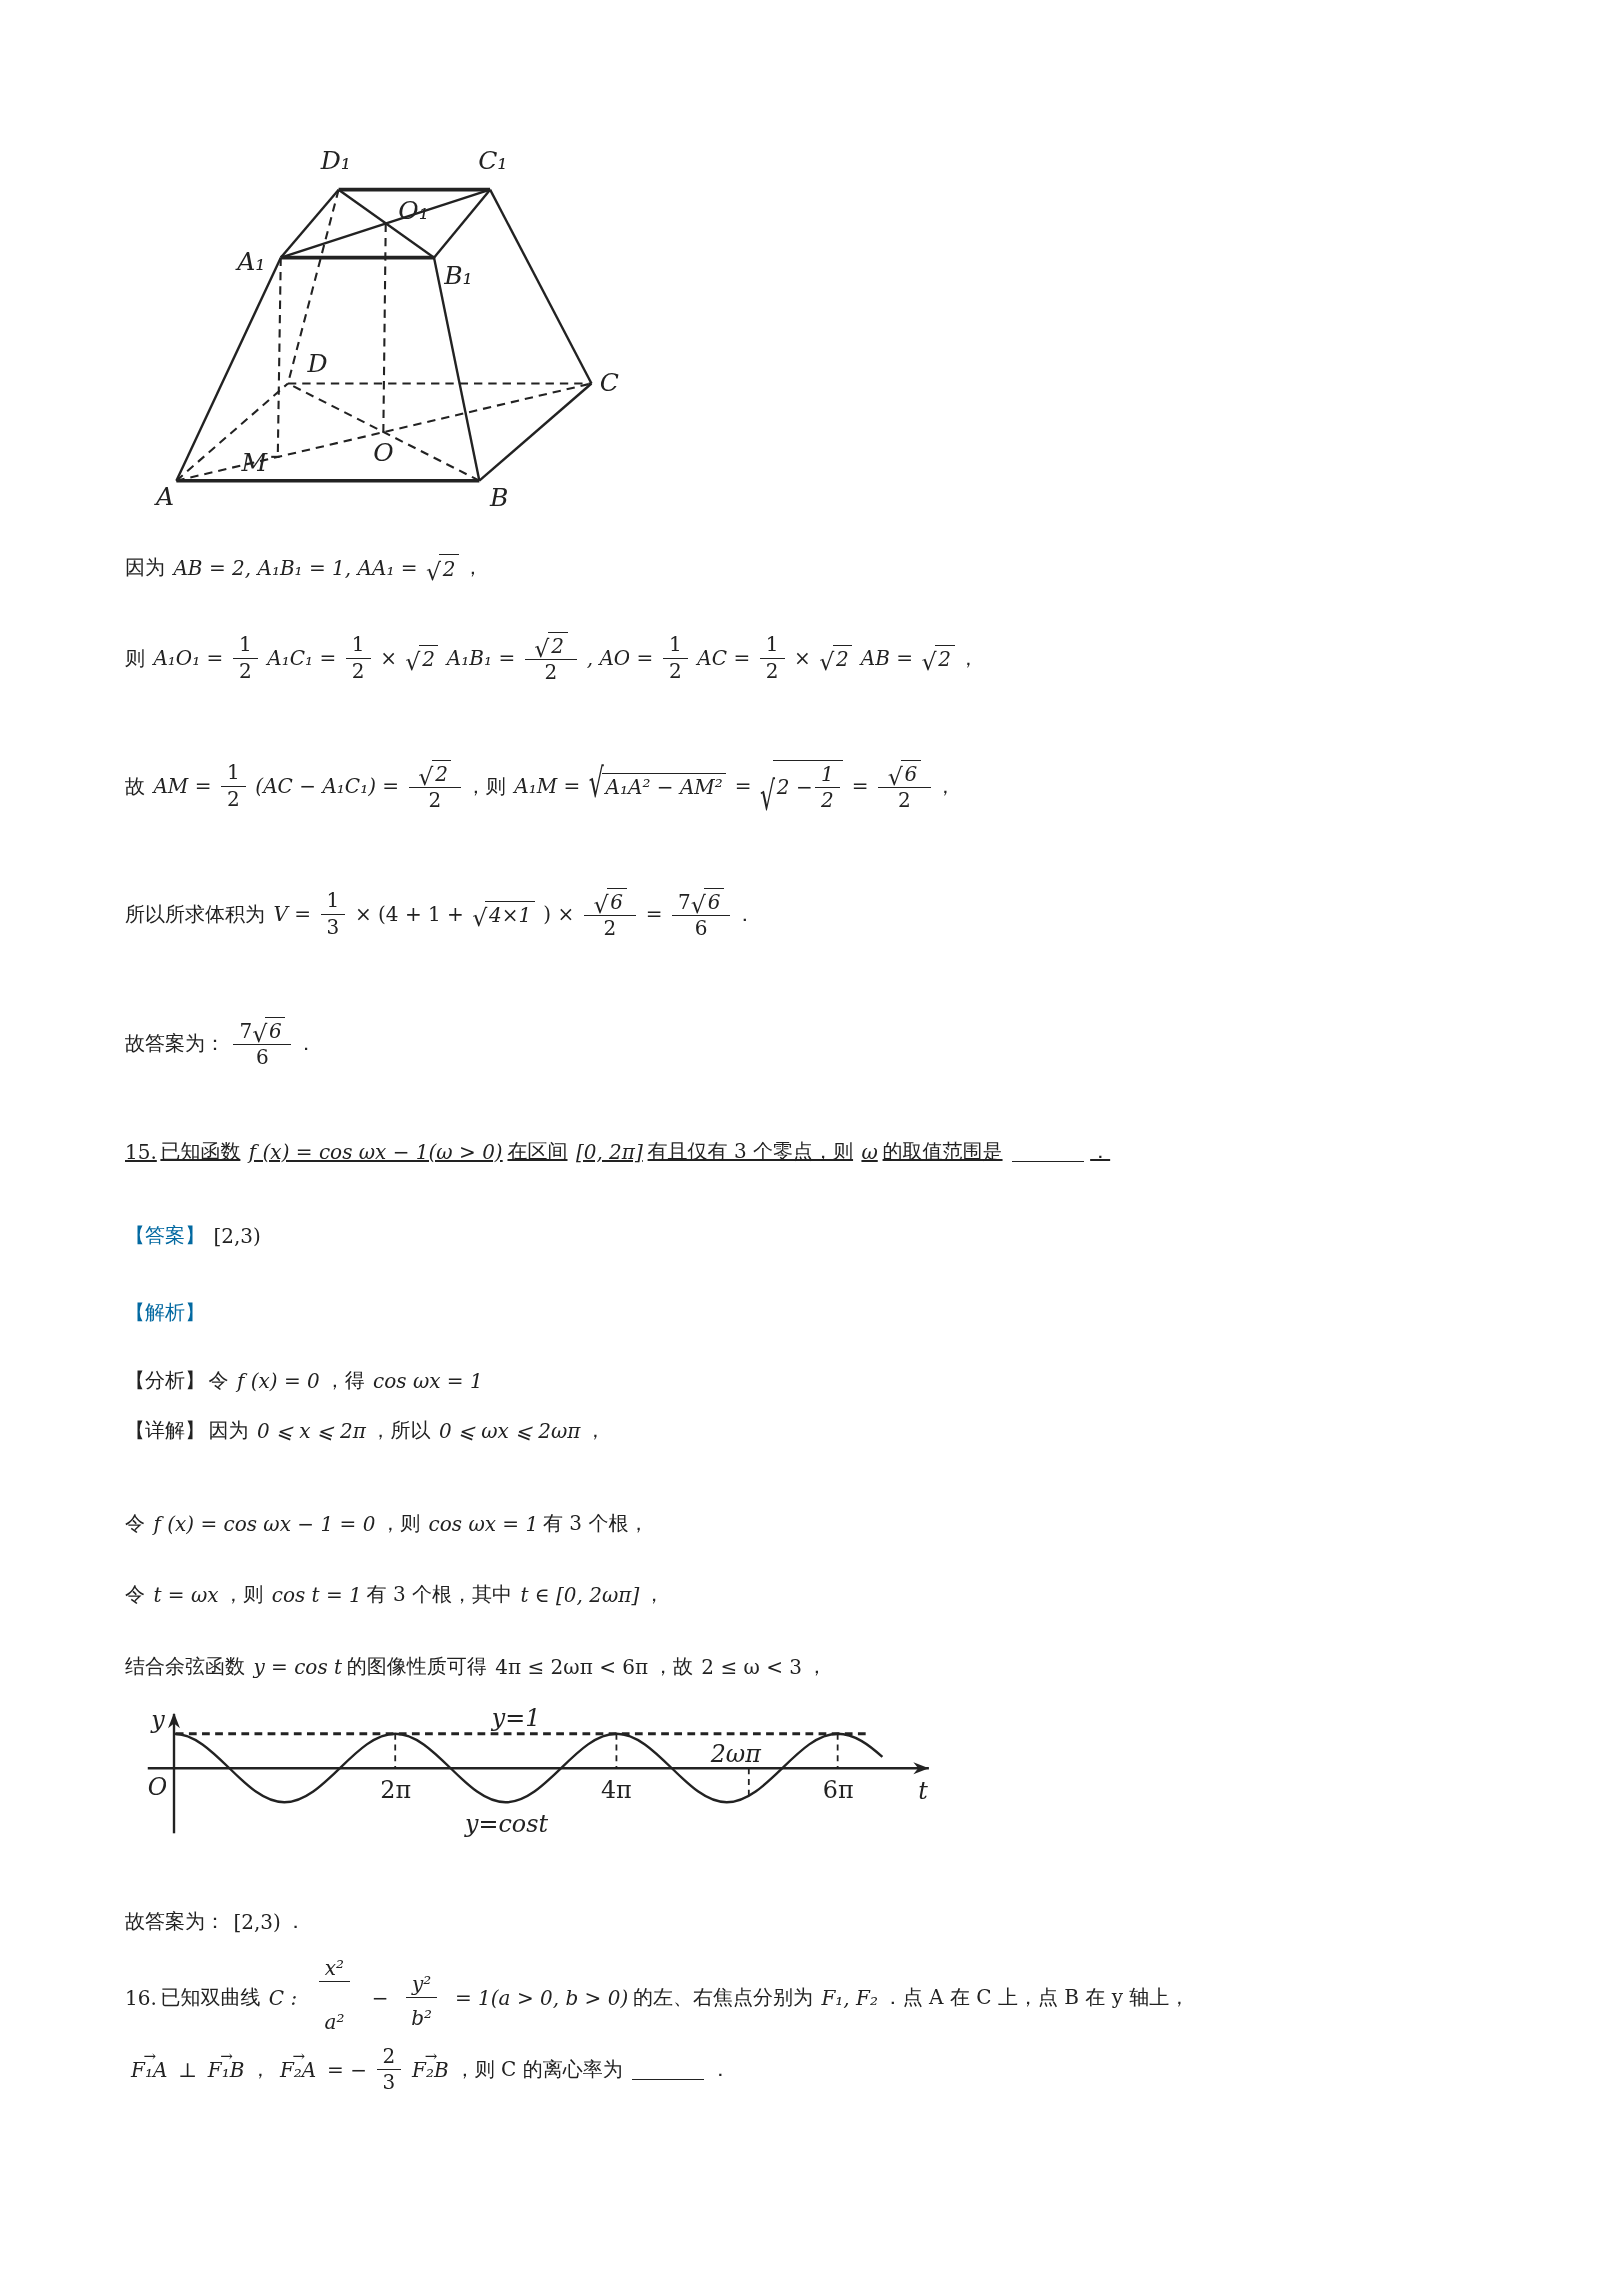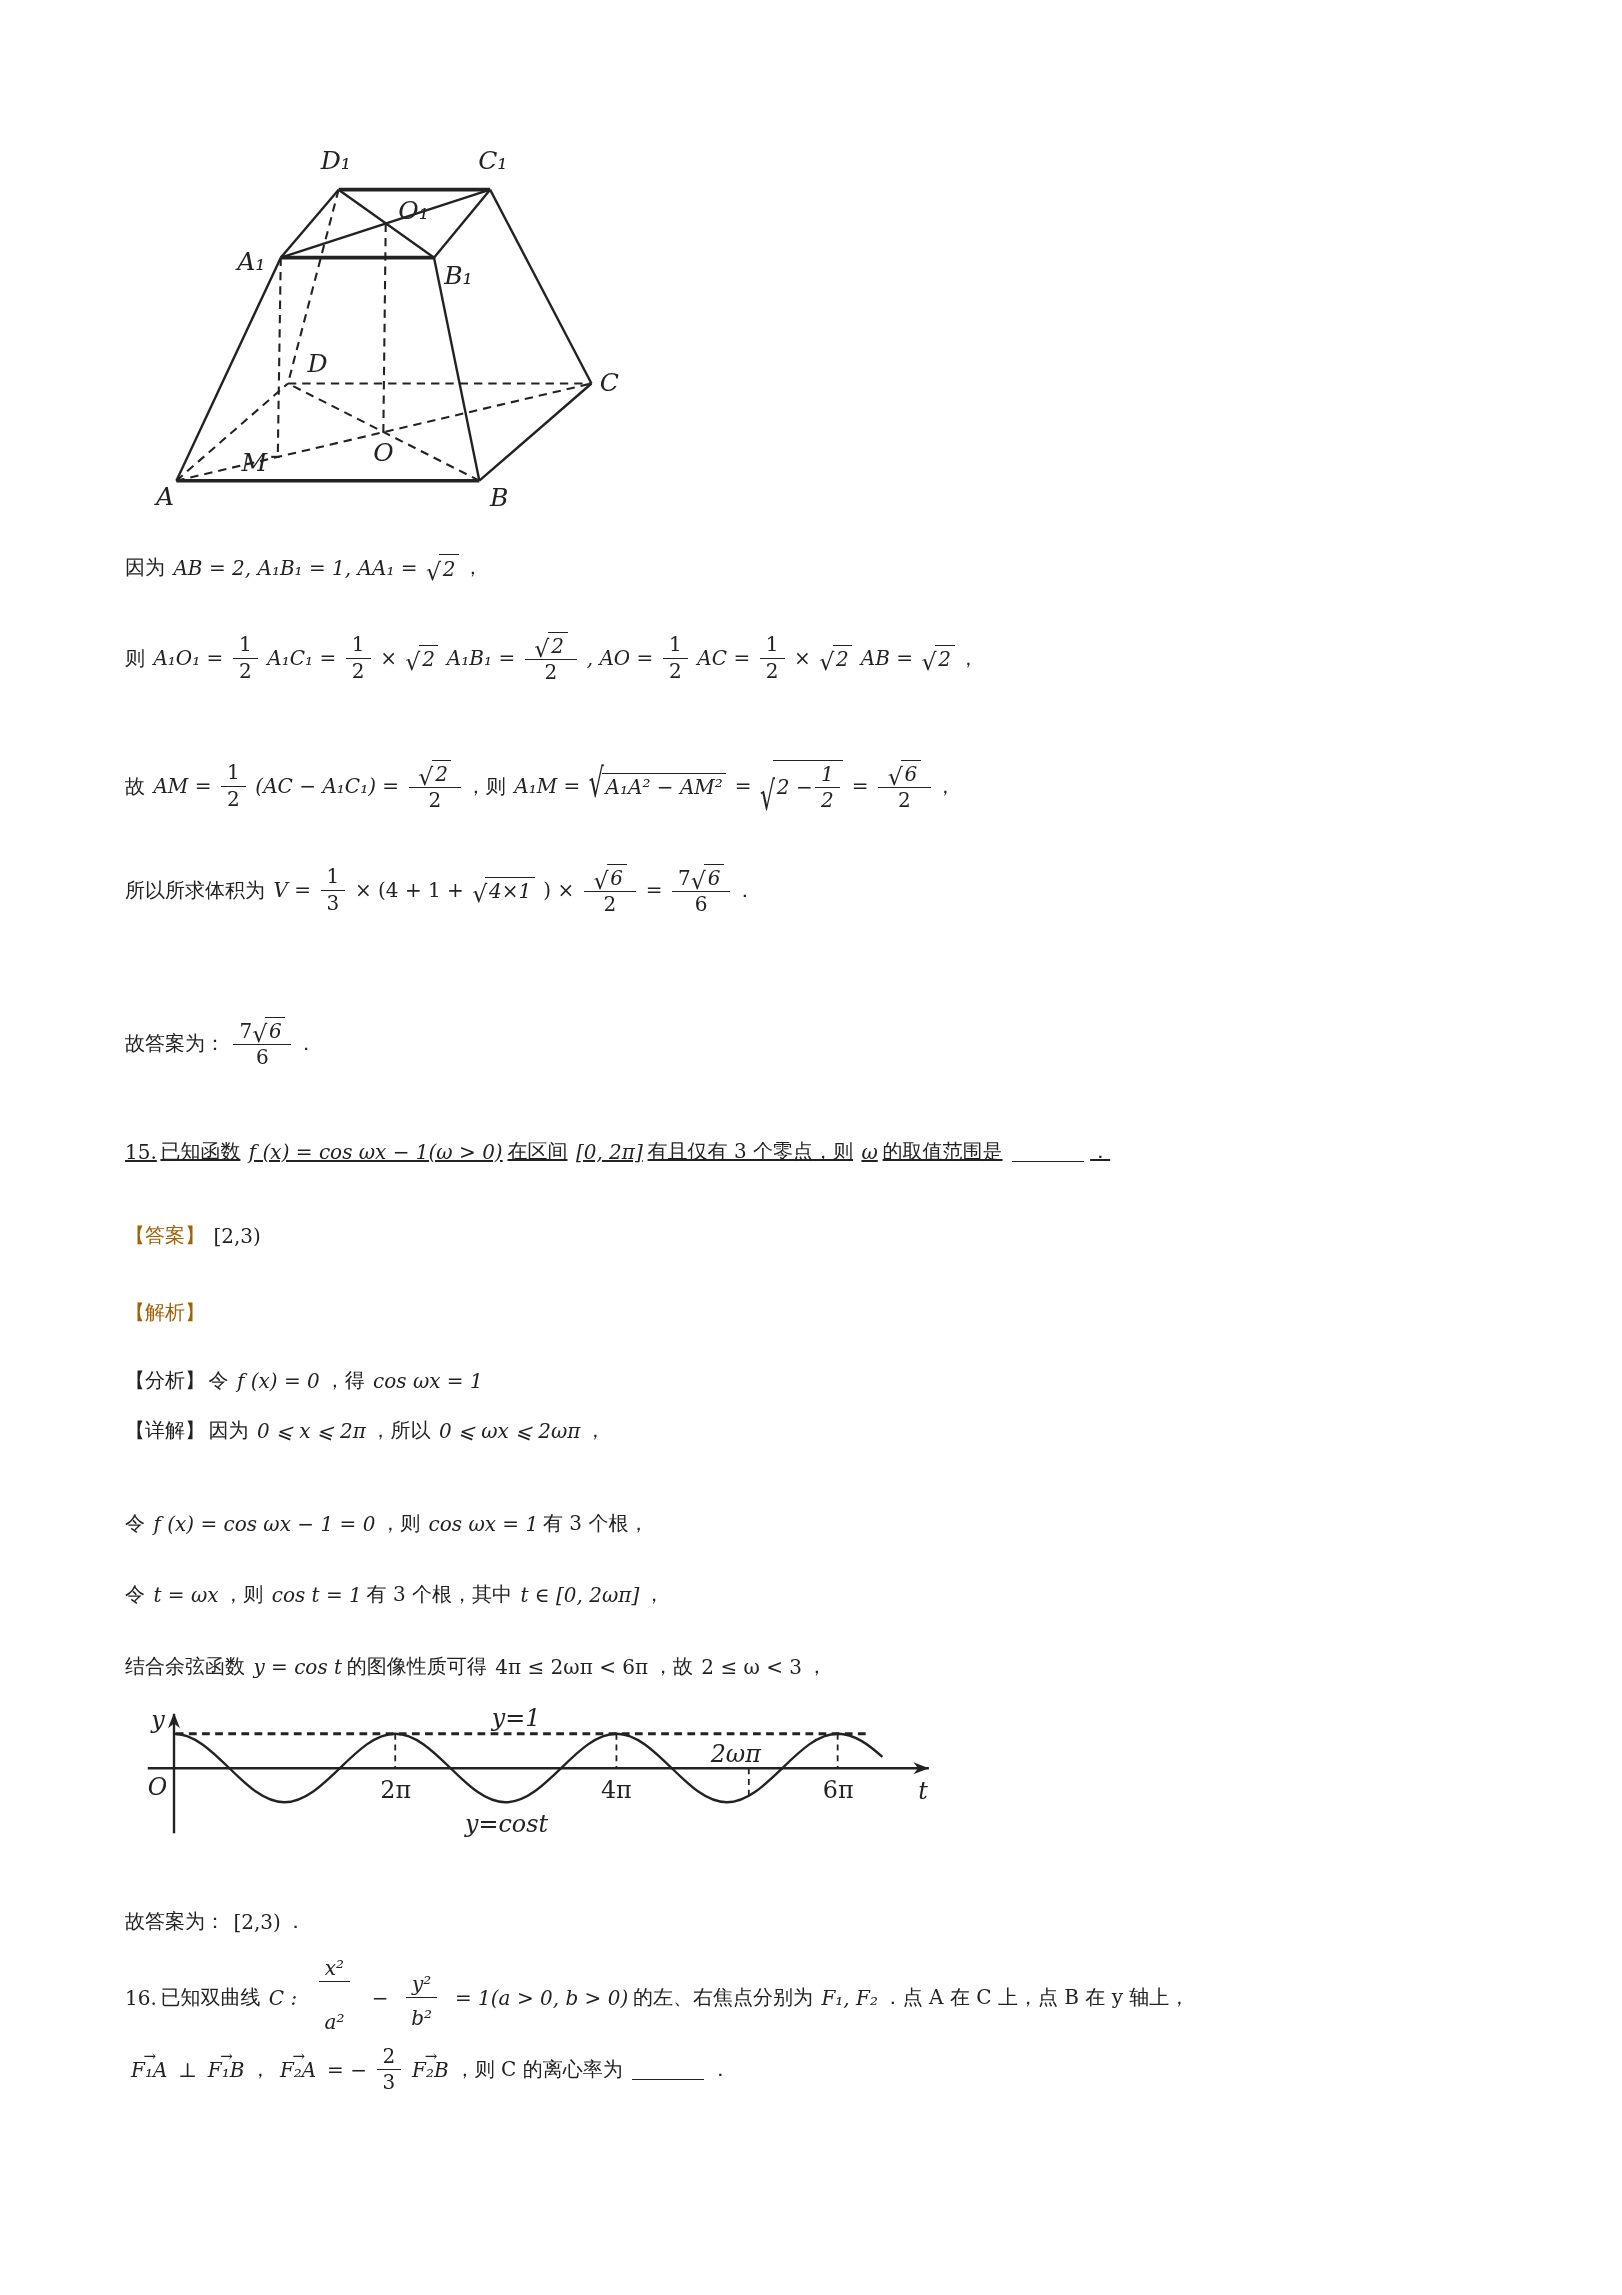--- a/index.html
+++ b/index.html
@@ -13,21 +13,21 @@
   .mtn{font-style:normal;margin:0 4.8px;}
   .frac{display:inline-flex;flex-direction:column;align-items:center;margin:0 4.8px;line-height:1.15;}
   .frac .num{border-bottom:1.8px solid #222;padding:0 6px 1.2px;display:inline-flex;align-items:flex-end;justify-content:center;}
   .frac .den{padding-top:1.2px;}
   .sqrt{display:inline-flex;align-items:flex-end;margin:0 3.6px;}
   .sqrt .sqrt-sign{font-style:normal;font-size:1.18em;line-height:0.9;transform:translateY(1.8px);}
   .sqrt.tall .sqrt-sign{transform:scaleY(1.7) translateY(1.2px);transform-origin:50% 90%;}
   .sqrt .sqrt-body{border-top:1.8px solid #222;padding:1.8px 3.6px 0;margin-left:-1.8px;font-style:italic;display:inline-flex;align-items:center;}
   .vec{position:relative;font-style:italic;margin:0 6px;display:inline-block;}
   .vec .arrow{position:absolute;top:-0.72em;left:50%;transform:translateX(-50%);font-style:normal;font-size:0.75em;letter-spacing:-1.2px;}
-  .label-blue{color:#a16207;}
+  .label-blue{color:#0369a1;}
   .blank{display:inline-block;width:72px;border-bottom:1.8px solid #222;height:20px;margin:0 6px;}
   svg text{font-family:"DejaVu Serif","Liberation Serif",serif;}
   .figtext{font-style:italic;font-size:42px;fill:#222;}
   .graphtext{font-style:italic;font-size:40px;fill:#222;}
 </style>
 </head>
 <body>
 
 <svg style="position:absolute;left:143px;top:134px;" width="495" height="394" viewBox="0 0 830 660">
   <g stroke="#222" fill="none">
@@ -173,21 +173,21 @@
         <span class="sqrt">
           <span class="sqrt-sign">√</span>
           <span class="sqrt-body">6</span>
         </span>
       </span>
     <span class="den">2</span>
   </span>
   <span class="cn">，</span>
 </div>
 
-<div class="line" style="top:864px;">
+<div class="line" style="top:888px;">
   <span class="cn">所以所求体积为</span>
   <span class="mt">V =</span>
   <span class="frac">
       <span class="num">1</span>
       <span class="den">3</span>
     </span>
   <span class="mtn">× (4 + 1 +</span>
   <span class="sqrt">
       <span class="sqrt-sign">√</span>
       <span class="sqrt-body">4×1</span>

